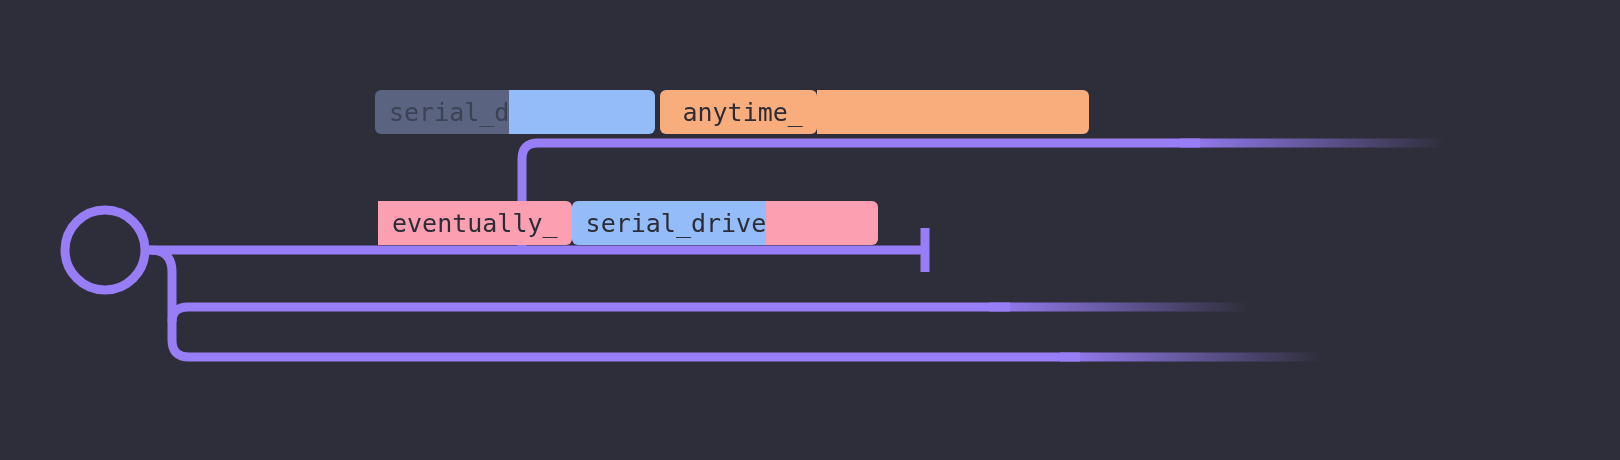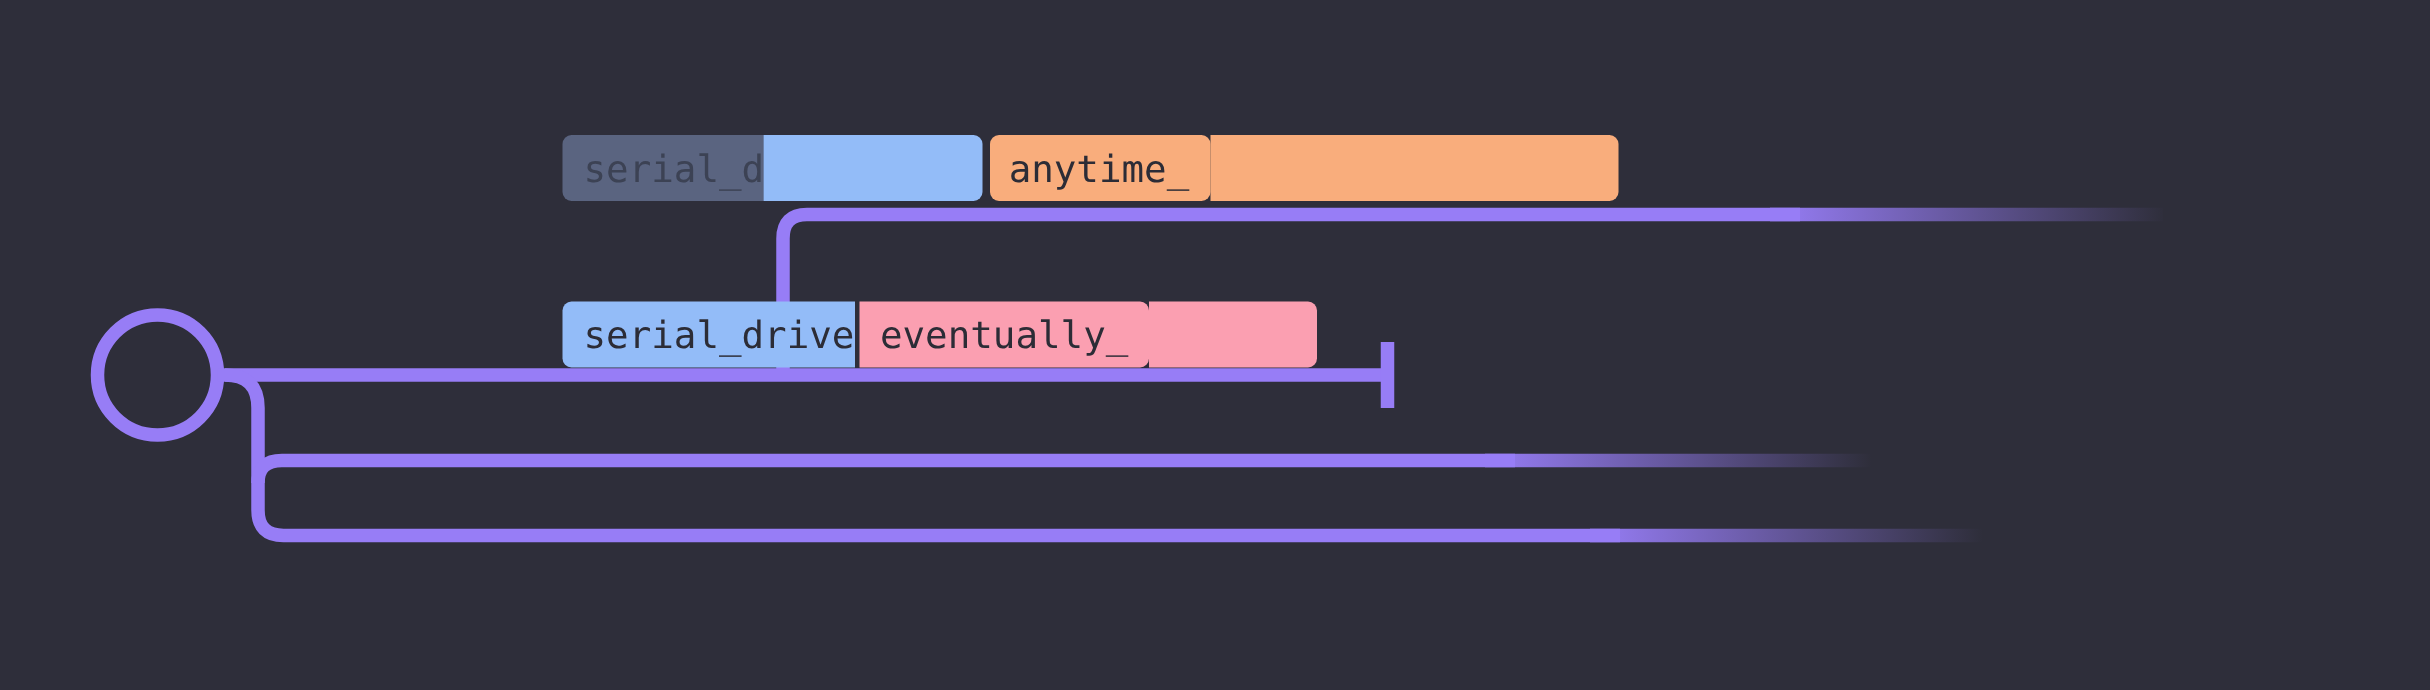--- a/index.html
+++ b/index.html
@@ -67,21 +67,21 @@
     padding-right: 14px;
   }
   .seg-blue-solo {
     background: #93bcf8;
     border-radius: 6px 0 0 6px;
     padding-left: 14px;
   }
   .seg-orange {
     background: #f9ad7c;
     border-radius: 6px;
-    padding-left: 12px;
+    padding-left: 22px;
     padding-right: 14px;
     margin-left: 5px;
     text-align: center;
   }
   .seg-pink {
     background: #fb9fb1;
     border-radius: 0 6px 6px 0;
     padding-left: 14px;
     padding-right: 14px;
     margin-left: 3px;
@@ -139,18 +139,18 @@
   </svg>
 
   <div class="token-row" id="row-top">
     <span class="seg seg-grey muted">serial_d</span>
     <span class="seg pad-blue-tail" style="width:146px"></span>
     <span class="seg seg-orange">anytime_</span>
     <span class="seg pad-orange-tail" style="width:272px"></span>
   </div>
 
   <div class="token-row" id="row-bottom">
+    <span class="seg seg-pink">eventually_</span>
     <span class="seg seg-blue-solo">serial_drive</span>
-    <span class="seg seg-pink">eventually_</span>
     <span class="seg pad-pink-tail" style="width:112px"></span>
   </div>
 
 </div>
 
 </body></html>

